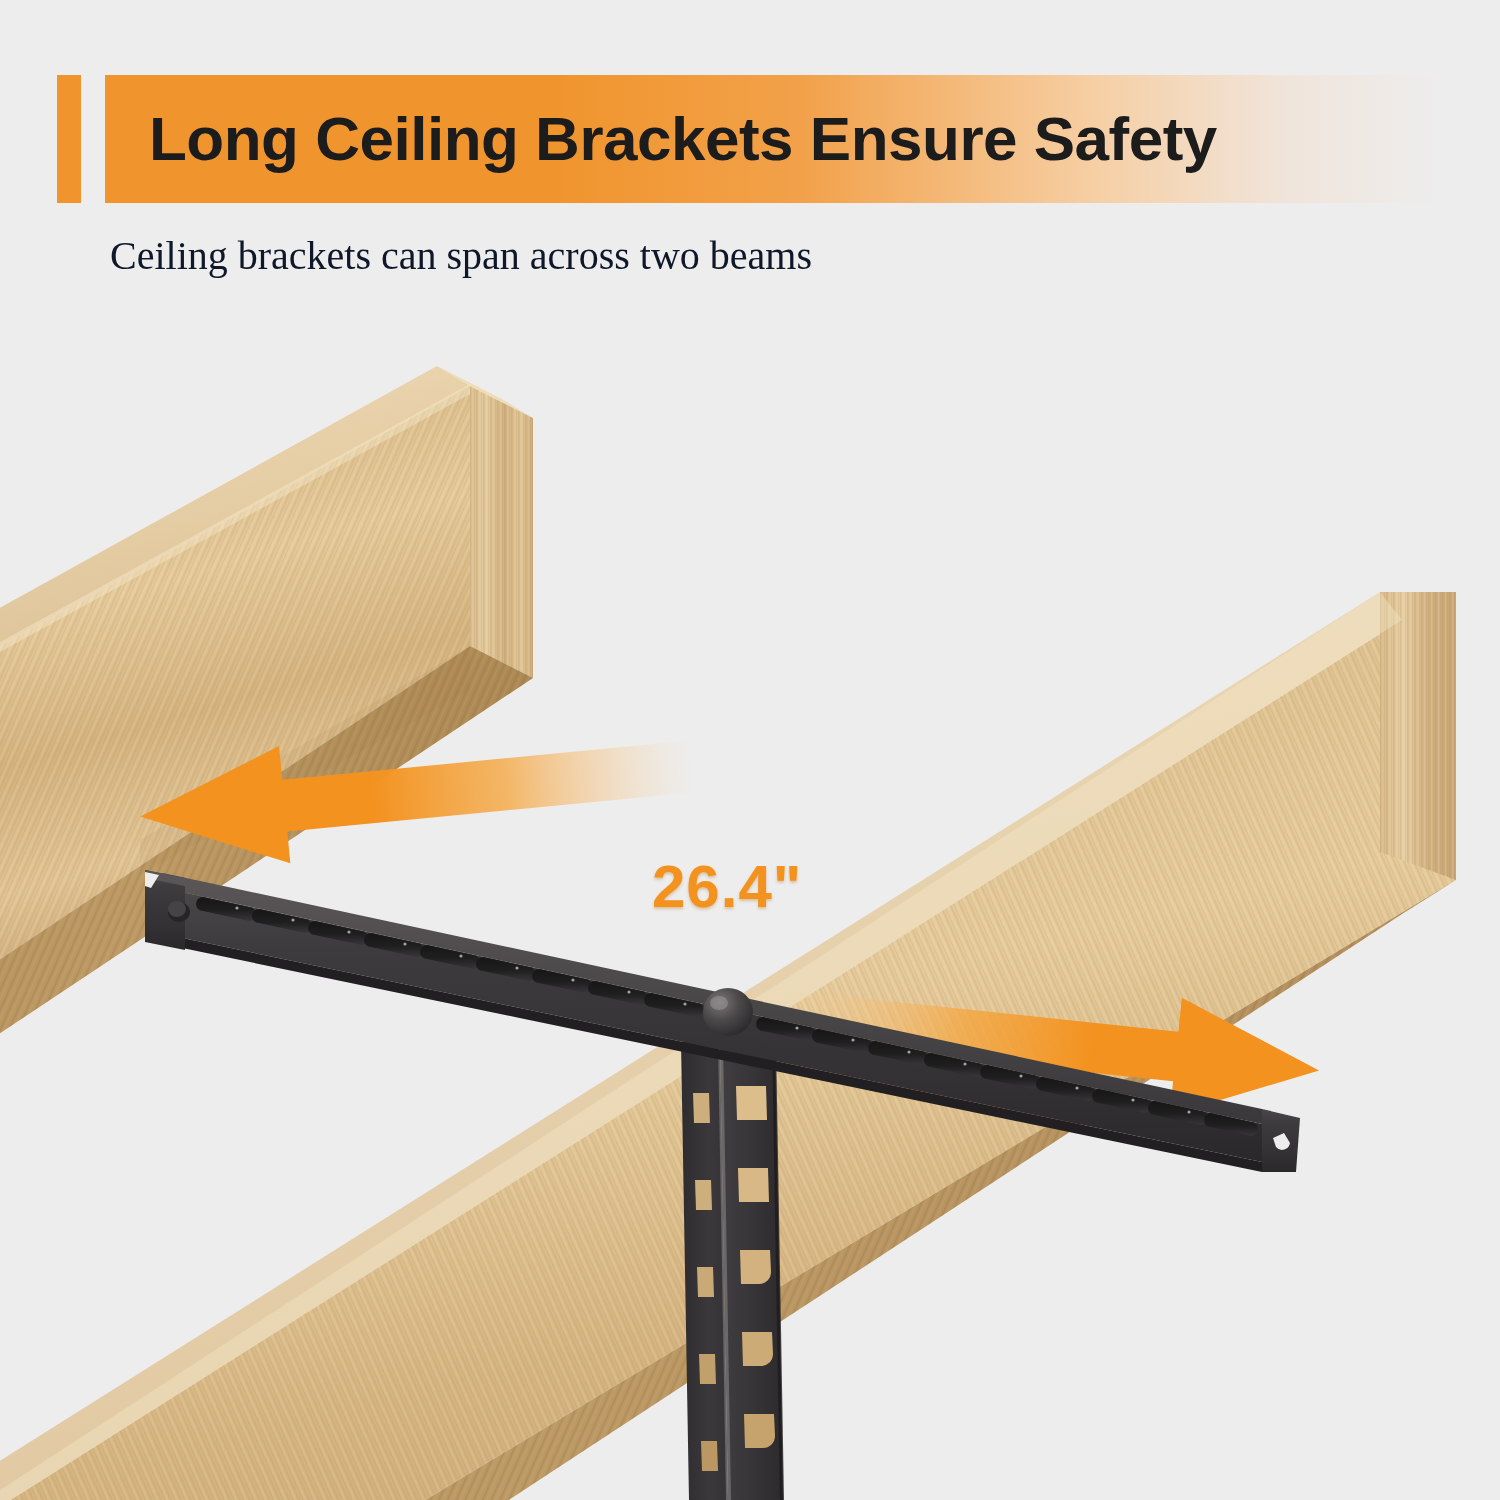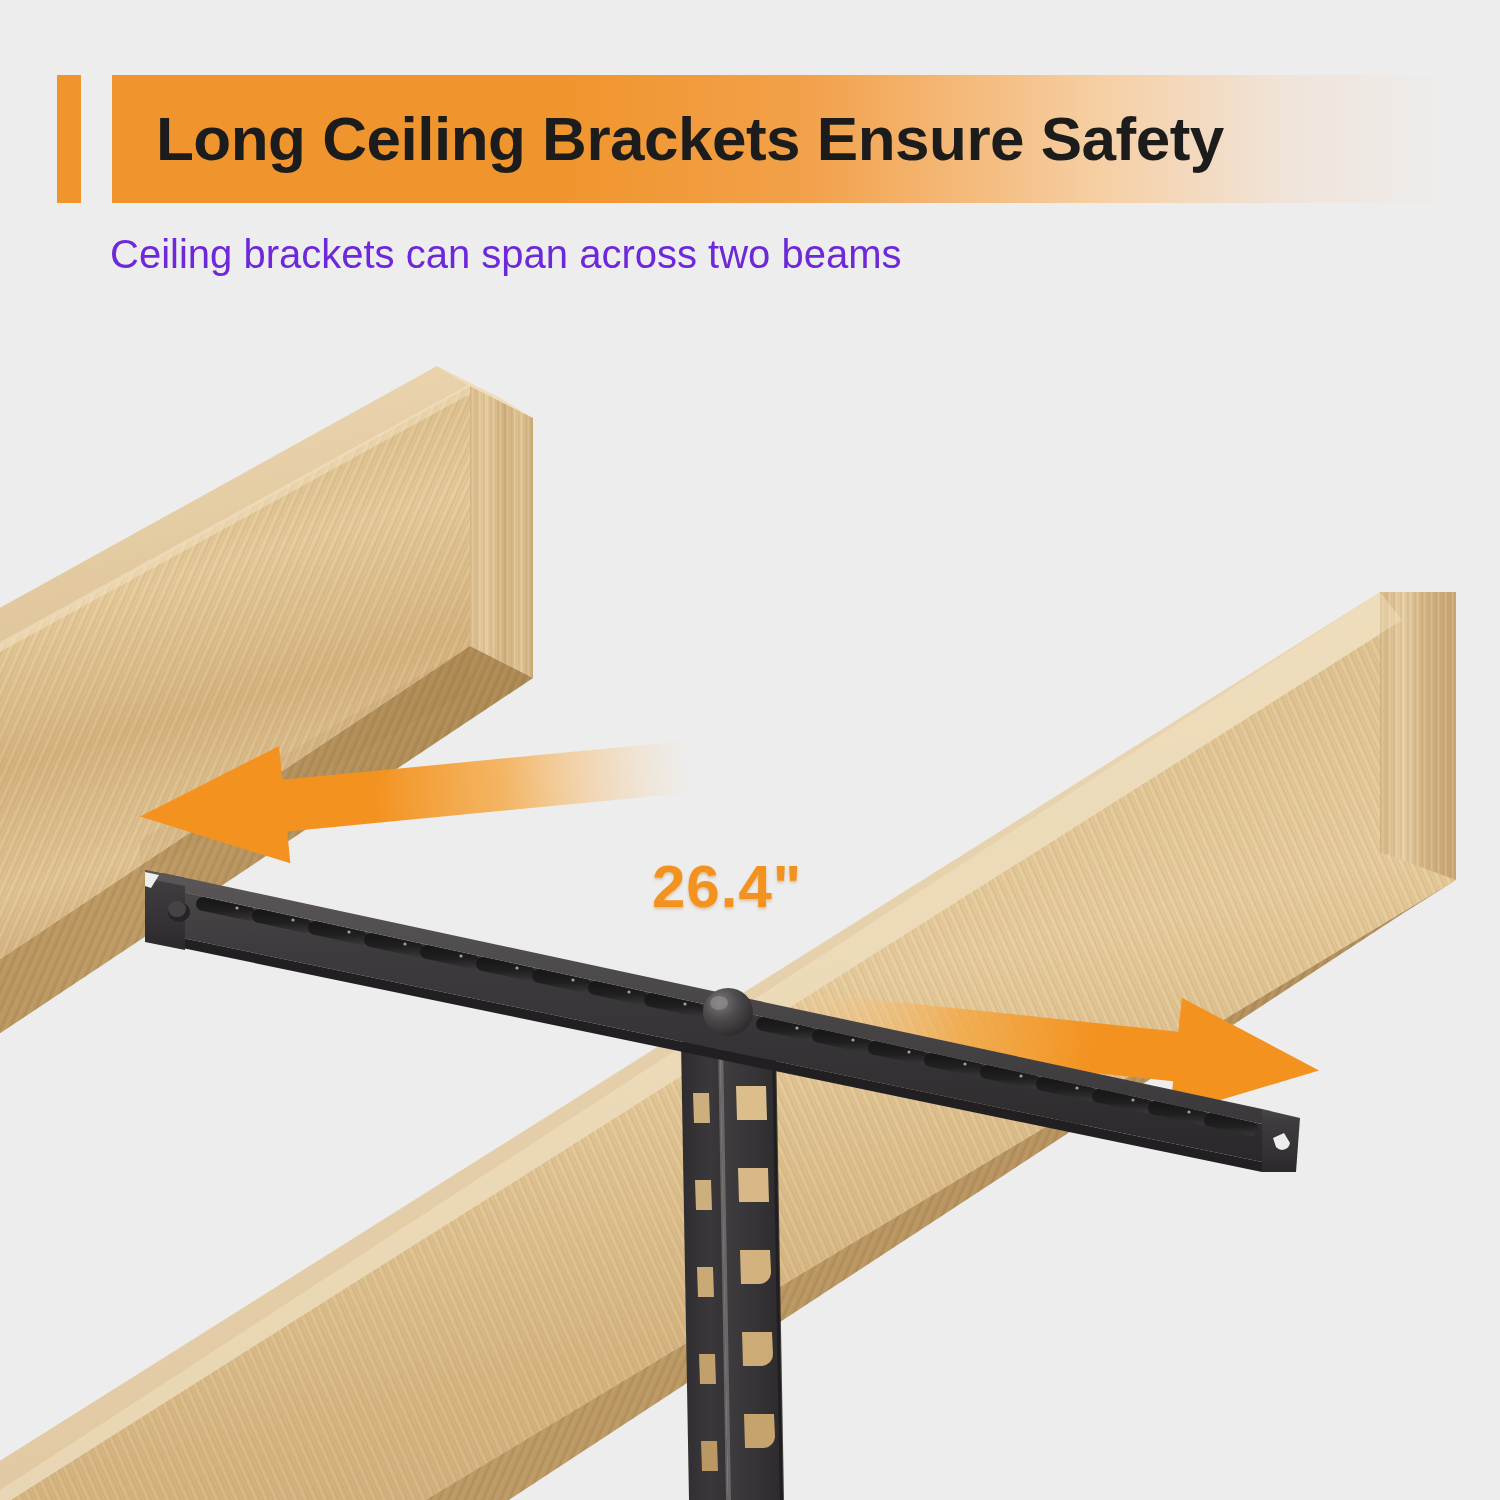--- a/index.html
+++ b/index.html
@@ -13,39 +13,40 @@
 
   
   #header-block{ position:absolute; left:0; top:0; width:1500px; height:300px; }
 
   #accent-bar{
     position:absolute; left:57px; top:75px;
     width:24px; height:128px;
     background:#f0952e;
   }
   #title-banner{
-    position:absolute; left:112px; top:75px;
+    position:absolute; left:105px; top:75px;
     width:1338px; height:128px;
     background:linear-gradient(90deg,#f0952e 0%,#f0952e 34%,#f2a14a 52%,#f6cfa4 74%,#f0e4da 88%,#ededed 100%);
     display:flex; align-items:center;
   }
   #page-title{
     margin-left:44px;
     font-size:62px;
     font-weight:bold;
     color:#1c1c1c;
     letter-spacing:-0.5px;
     line-height:1;
     white-space:nowrap;
   }
   #subtitle{
     position:absolute; left:110px; top:232px;
     font-size:40px;
-    color:#6d28d9;
+    color:#0f172a;
     white-space:nowrap;
+    font-family:Liberation Serif, serif;
   }
 
   
   #scene{ position:absolute; left:0; top:300px; width:1500px; height:1200px; }
   #scene svg{ display:block; }
 
   
   #dimension-label{
     position:absolute;
     left:652px; top:852px;

